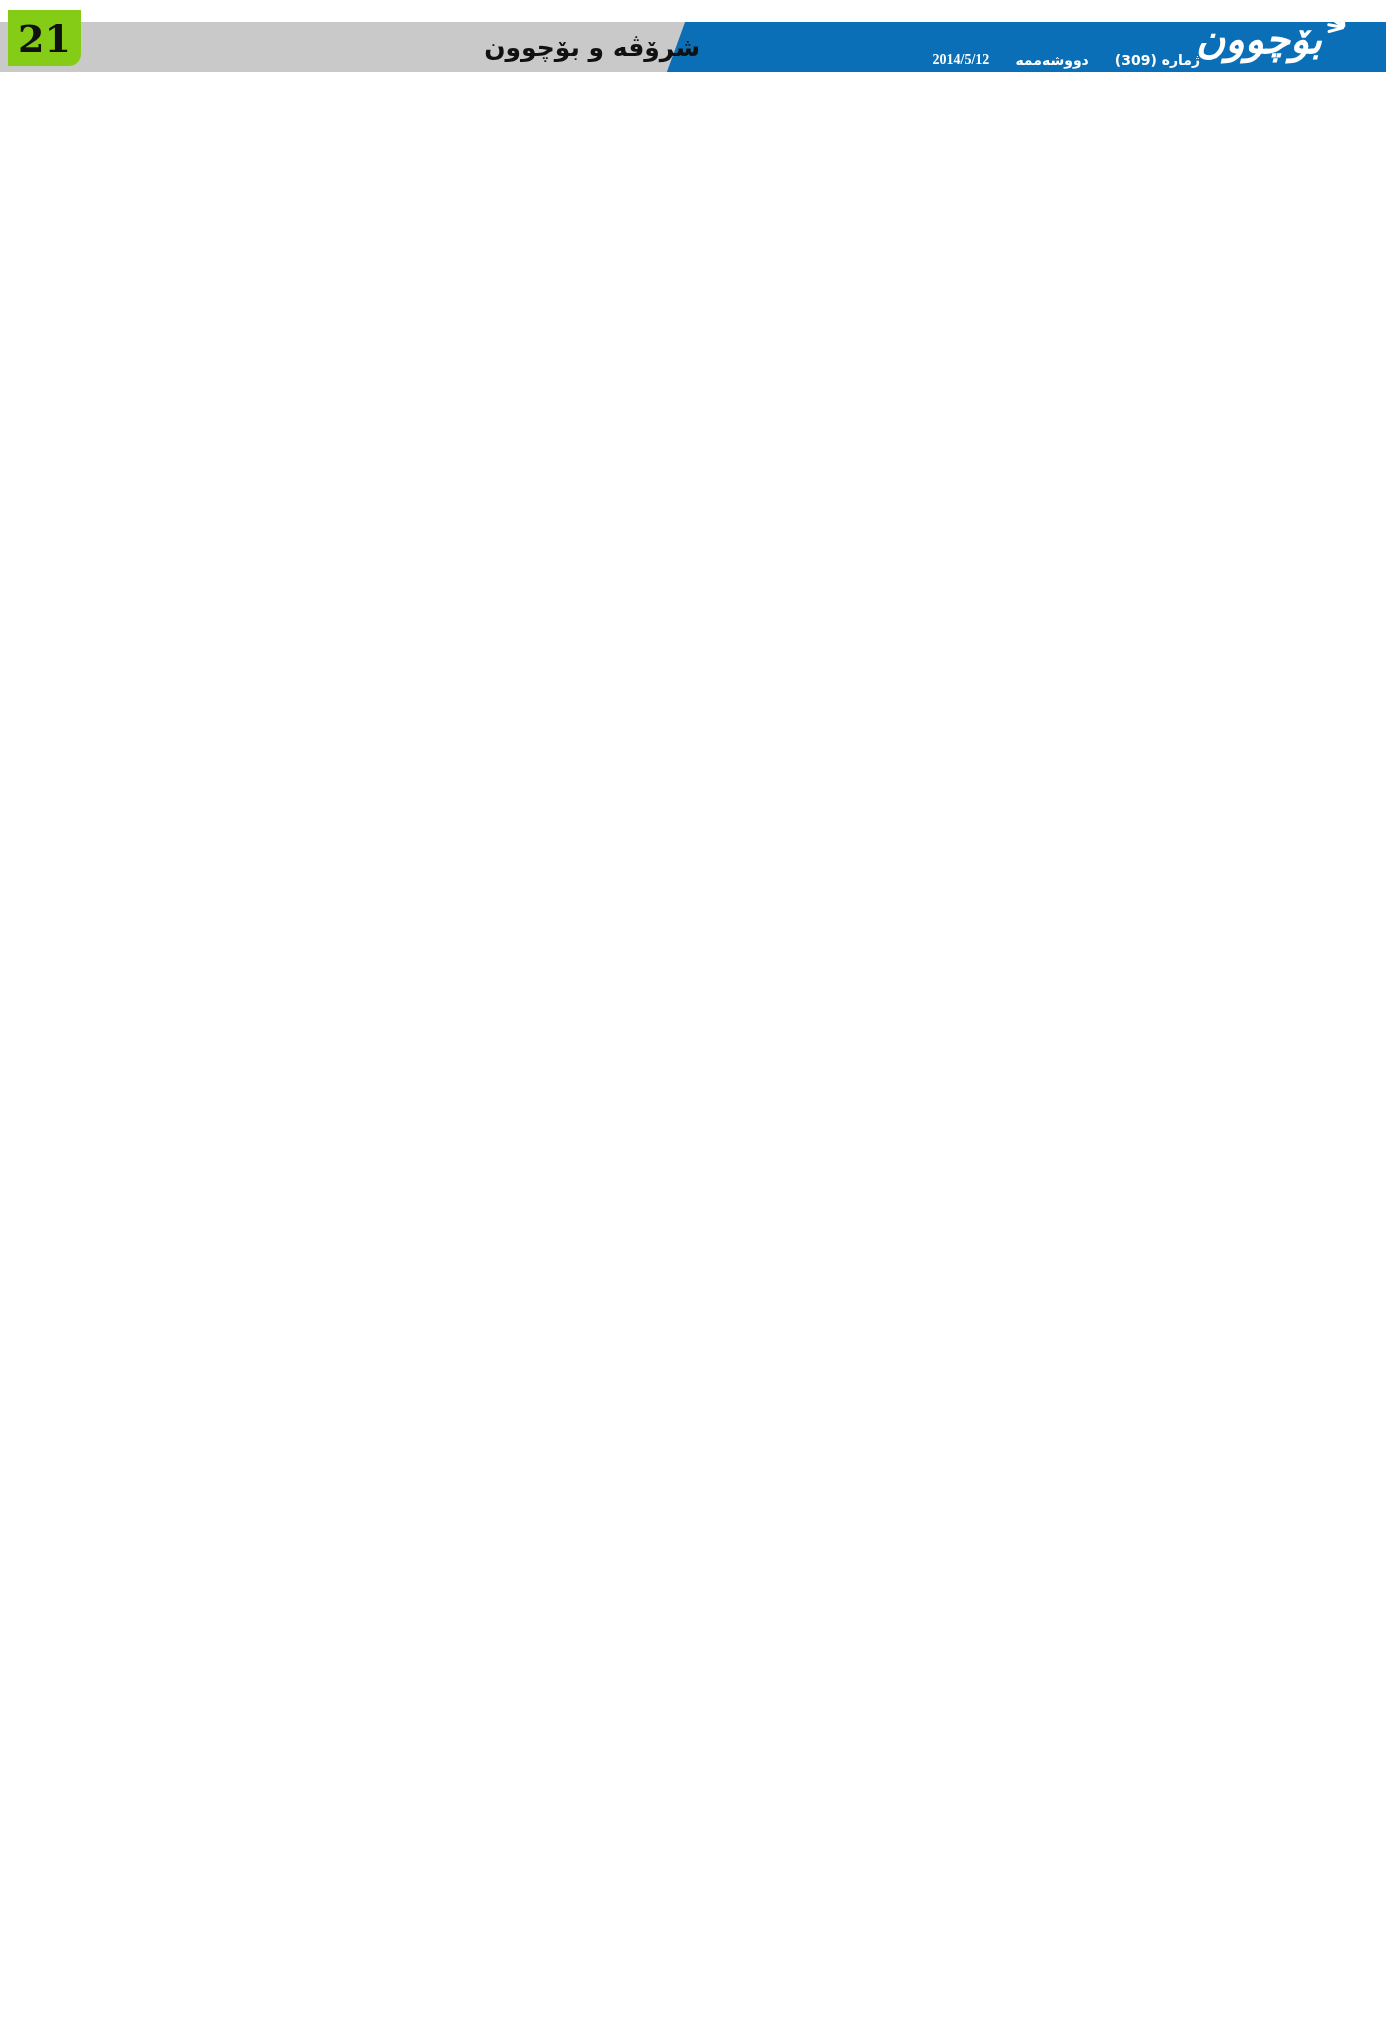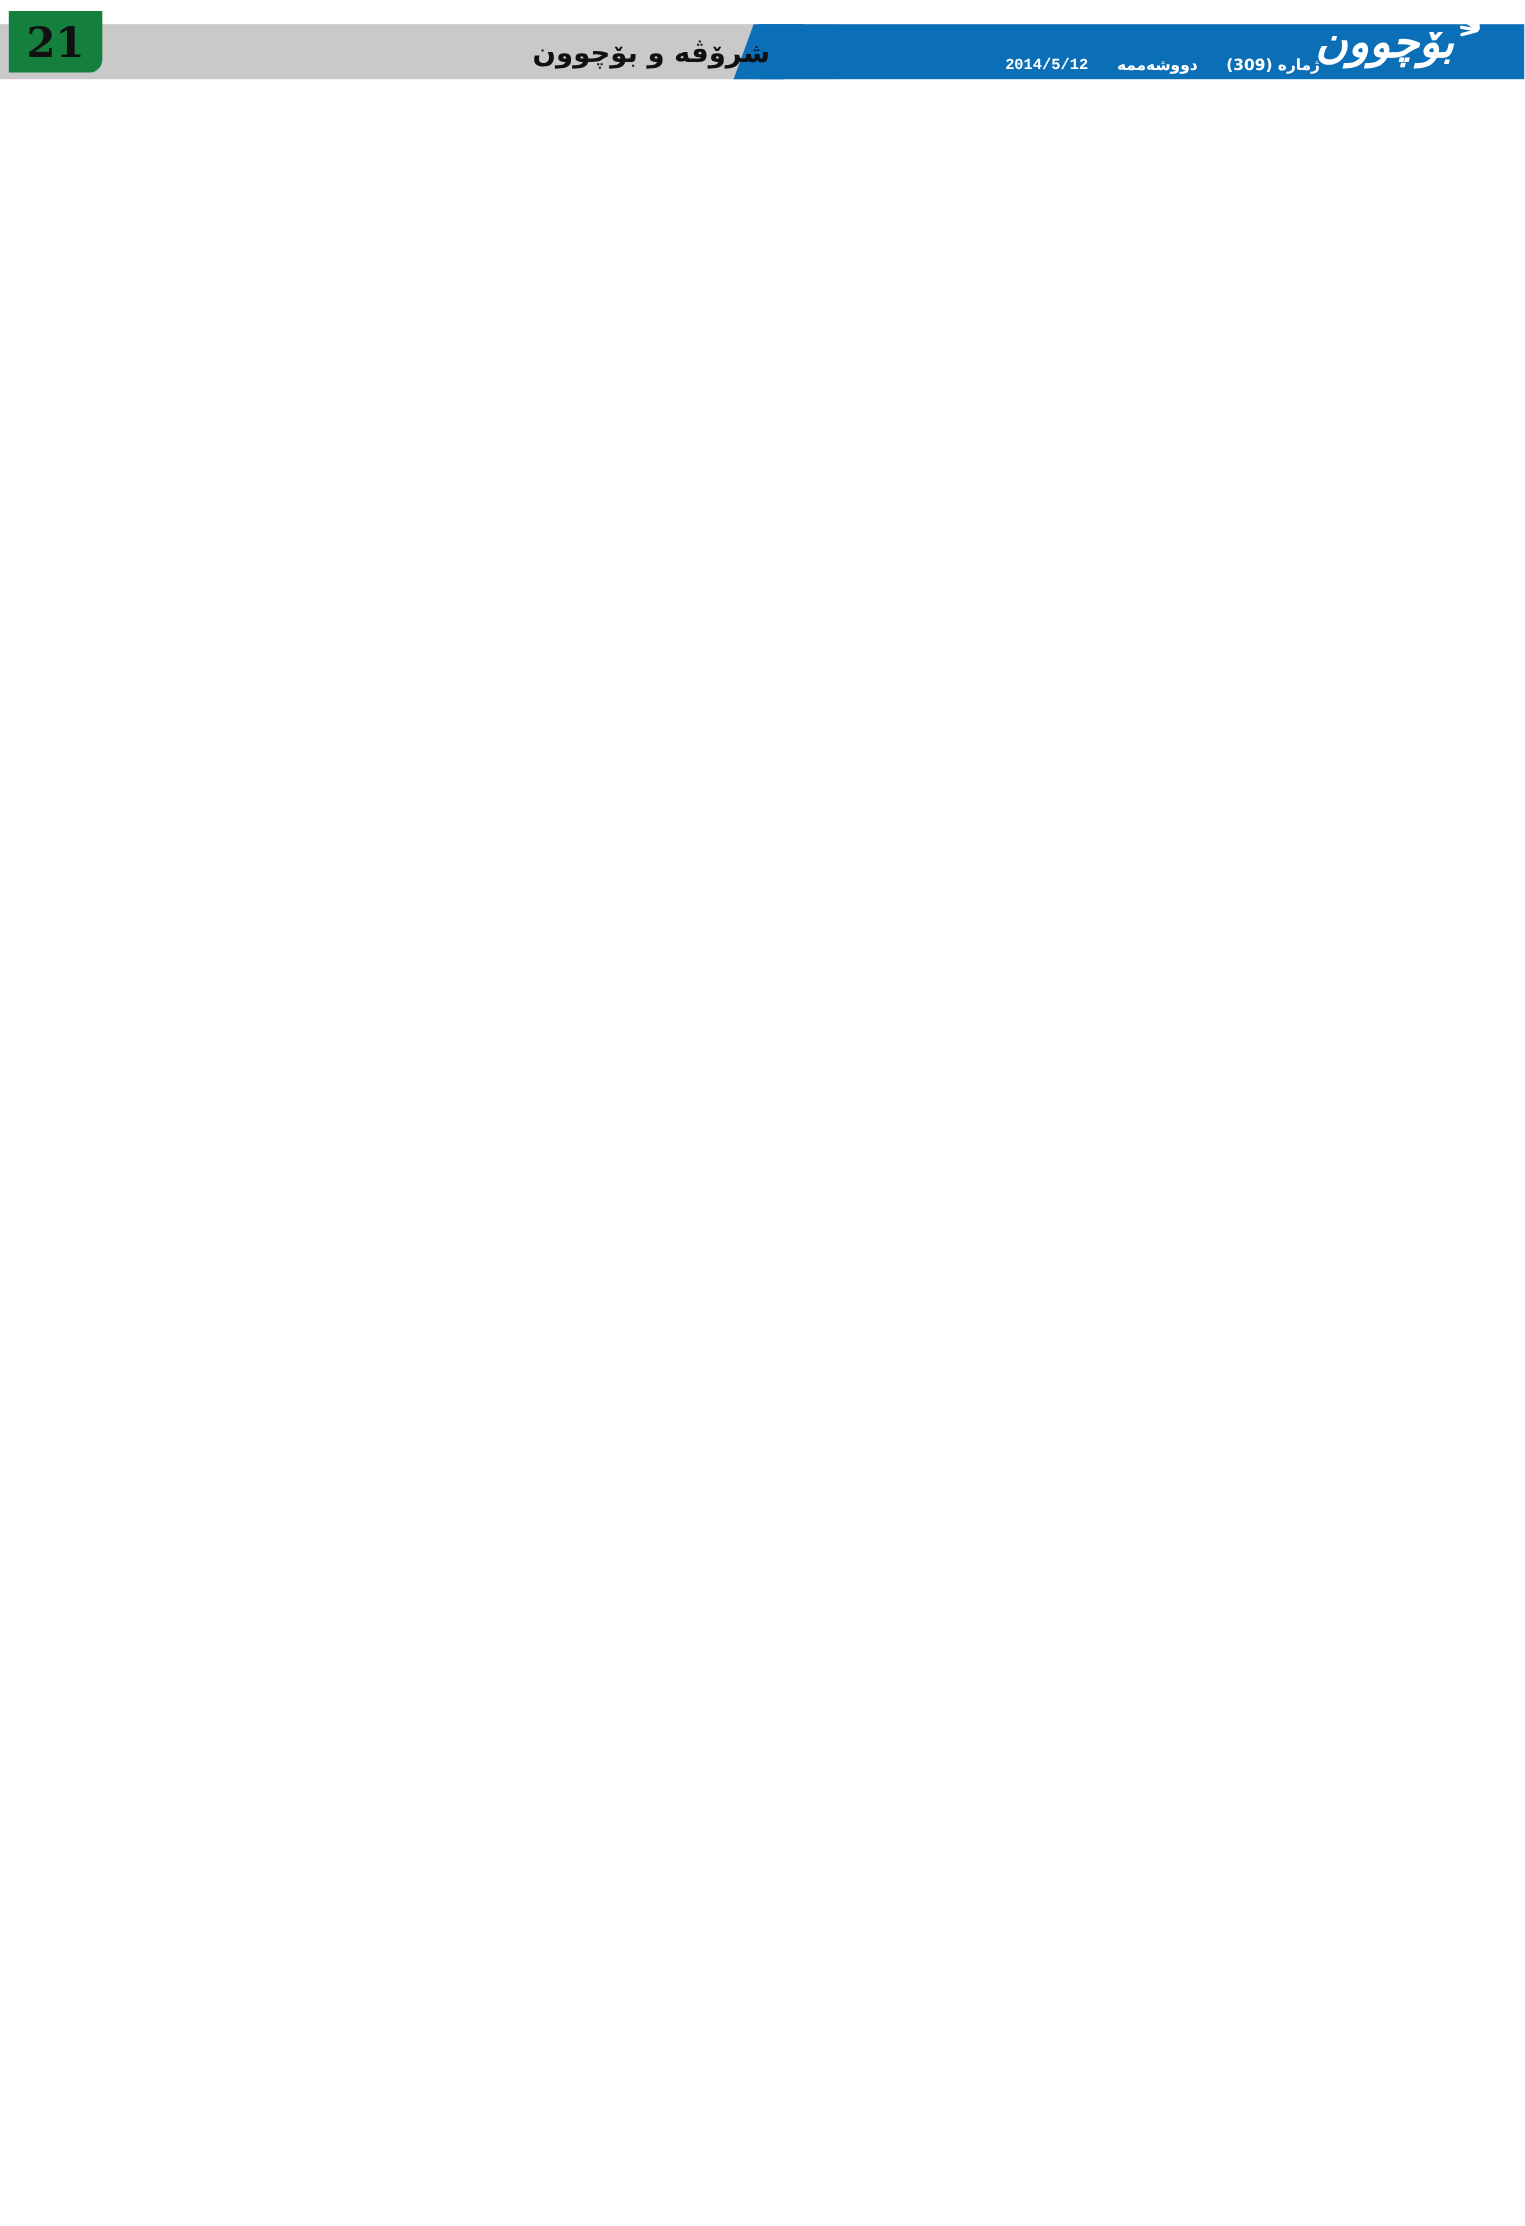--- a/index.html
+++ b/index.html
@@ -39,22 +39,22 @@
   .mh-blue-skew {
     position: absolute;
     top: 22px; left: 676px;
     width: 46px; height: 50px;
     background: #0b6fb8;
     transform: skewX(-20deg);
   }
   .pagenum {
     position: absolute;
     top: 10px; left: 8px;
-    width: 85px; height: 56px;
-    background: #15803d;
+    width: 73px; height: 56px;
+    background: #84cc16;
     border-radius: 0 0 12px 0;
     display: flex;
     align-items: center;
     justify-content: center;
     font-family: "DejaVu Serif", "Liberation Serif", serif;
     font-size: 38px;
     font-weight: 700;
     color: #111;
     z-index: 4;
   }
@@ -78,21 +78,21 @@
     display: flex;
     align-items: flex-end;
     justify-content: flex-start;
     gap: 26px;
     padding-bottom: 4px;
     direction: rtl;
     color: #ffffff;
     font-size: 14px;
     font-weight: 700;
   }
-  .mh-meta .date { font-family: Liberation Mono, monospace; }
+  .mh-meta .date { font-family: Liberation Serif, serif; }
   .logo-wrap {
     position: absolute;
     top: 4px;
     left: 1190px;
     width: 190px;
     height: 66px;
     z-index: 5;
   }
   .logo-word {
     position: absolute;

